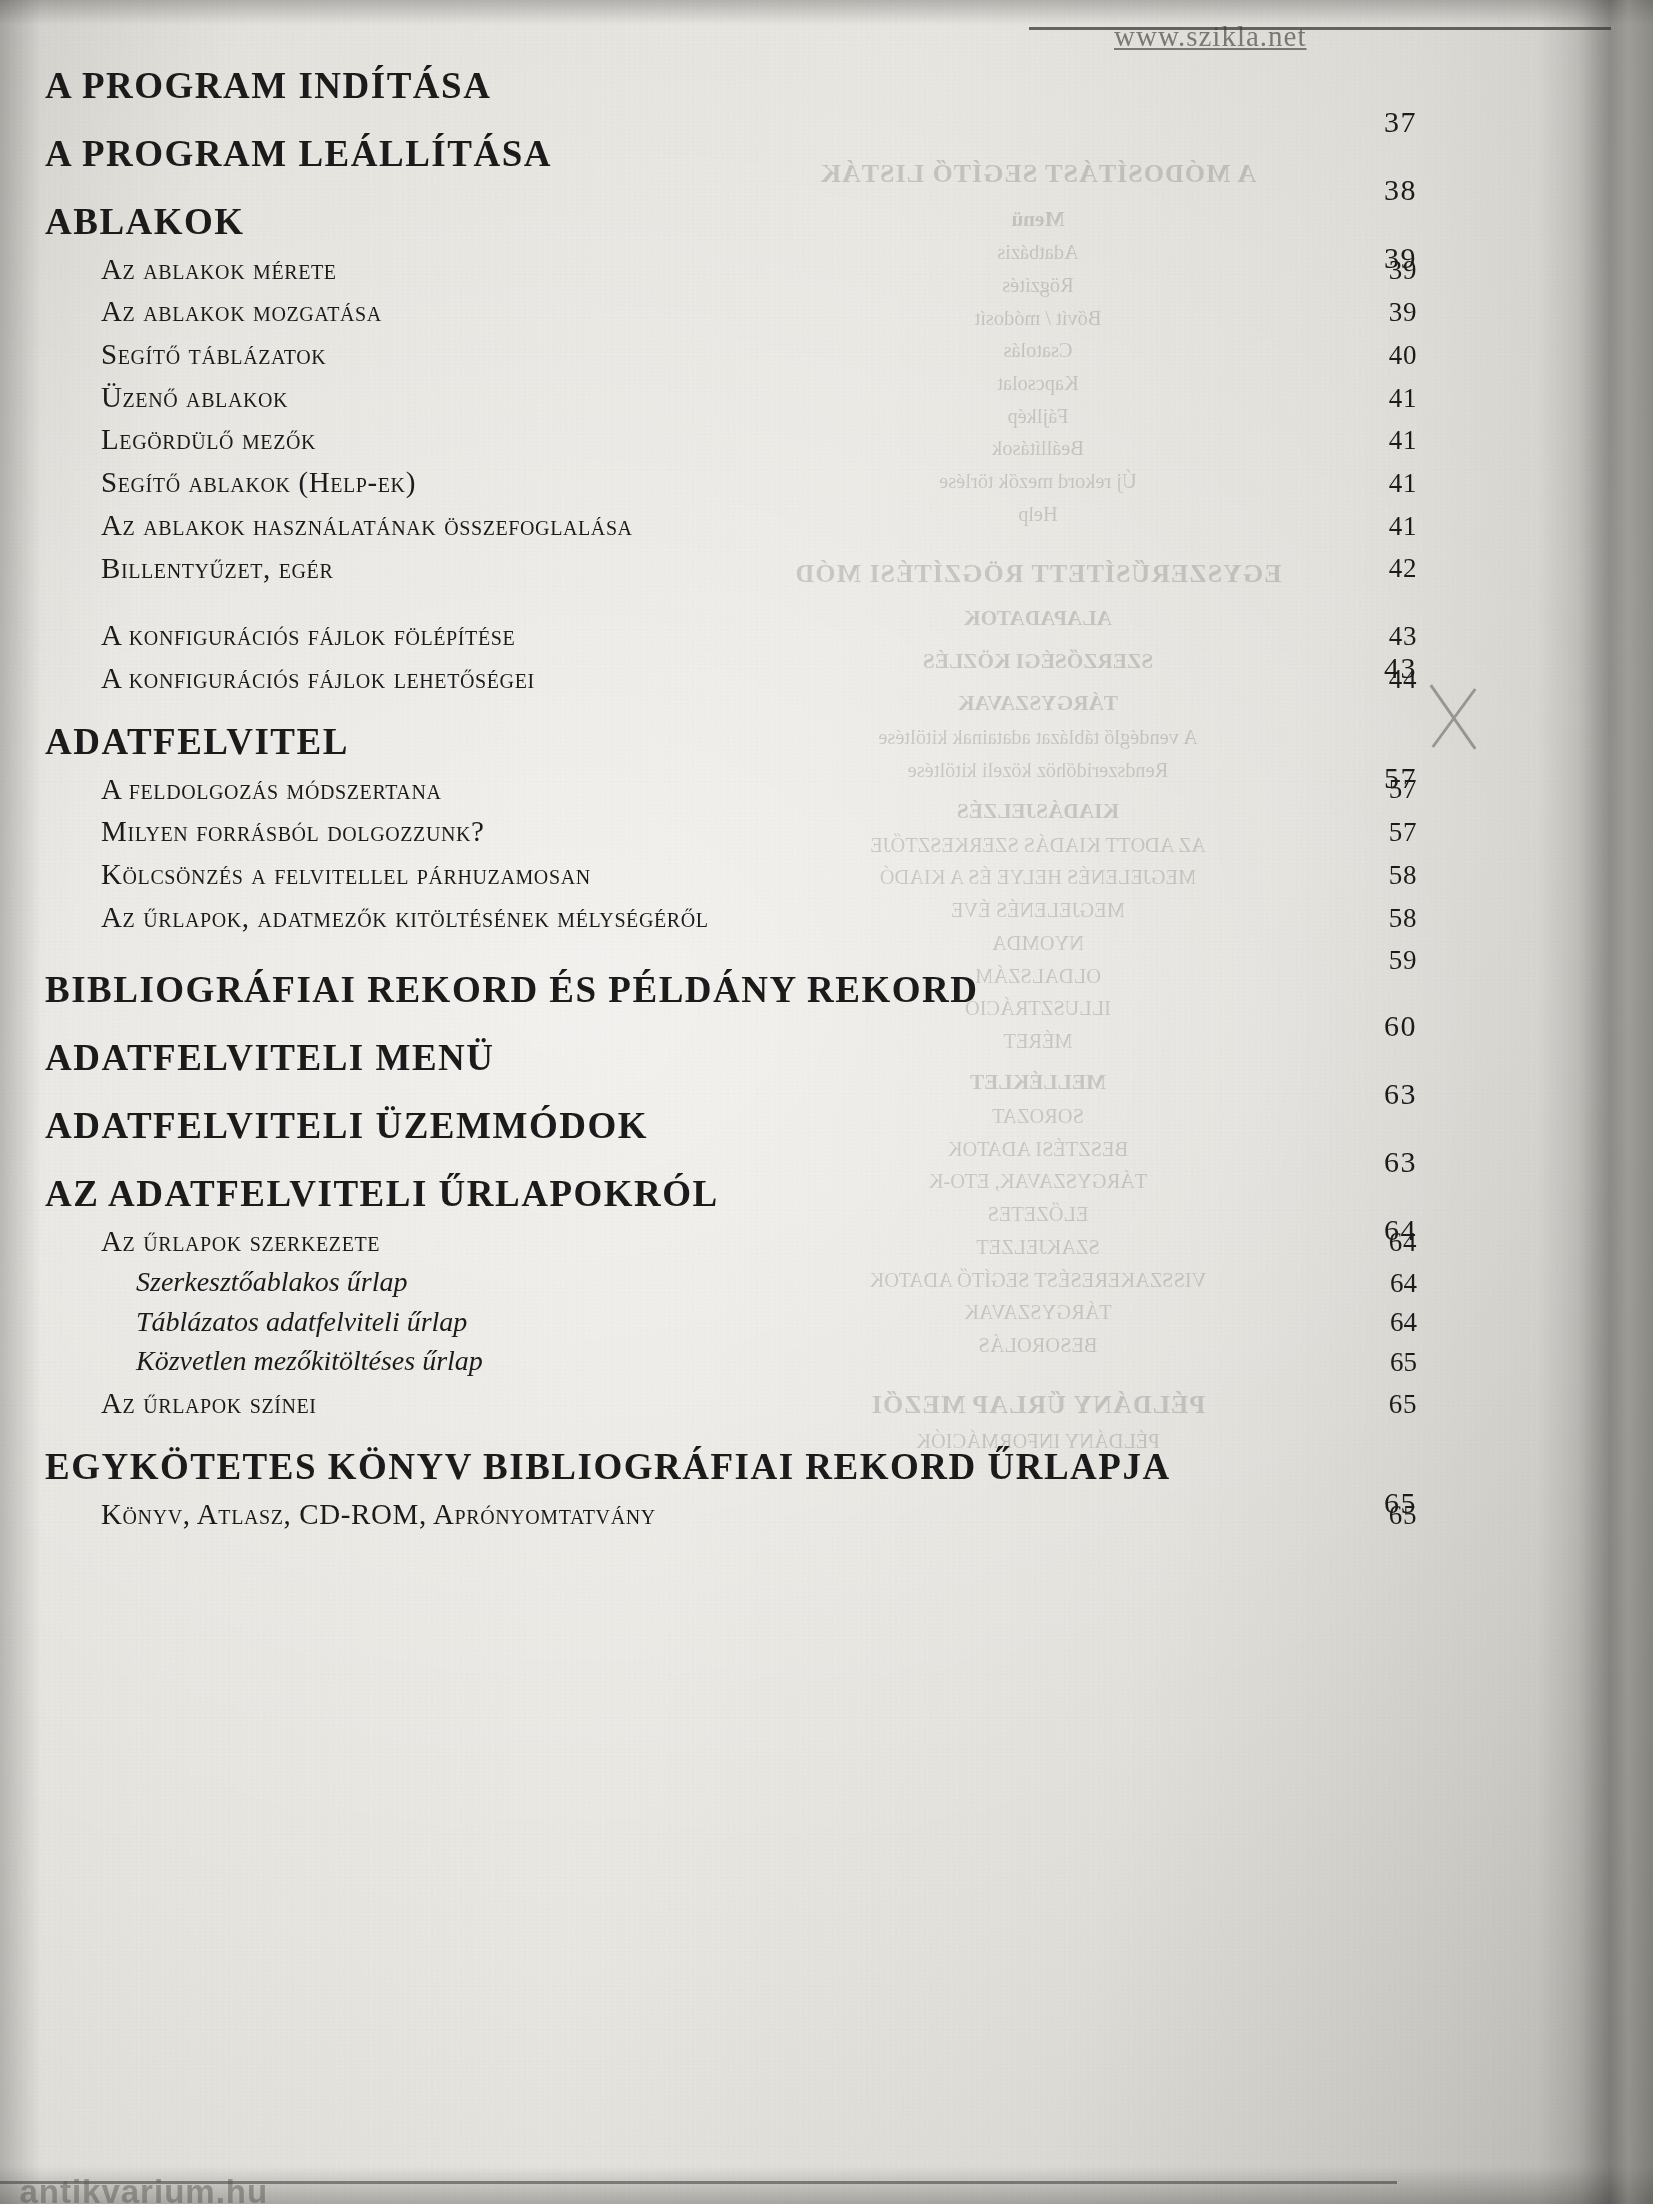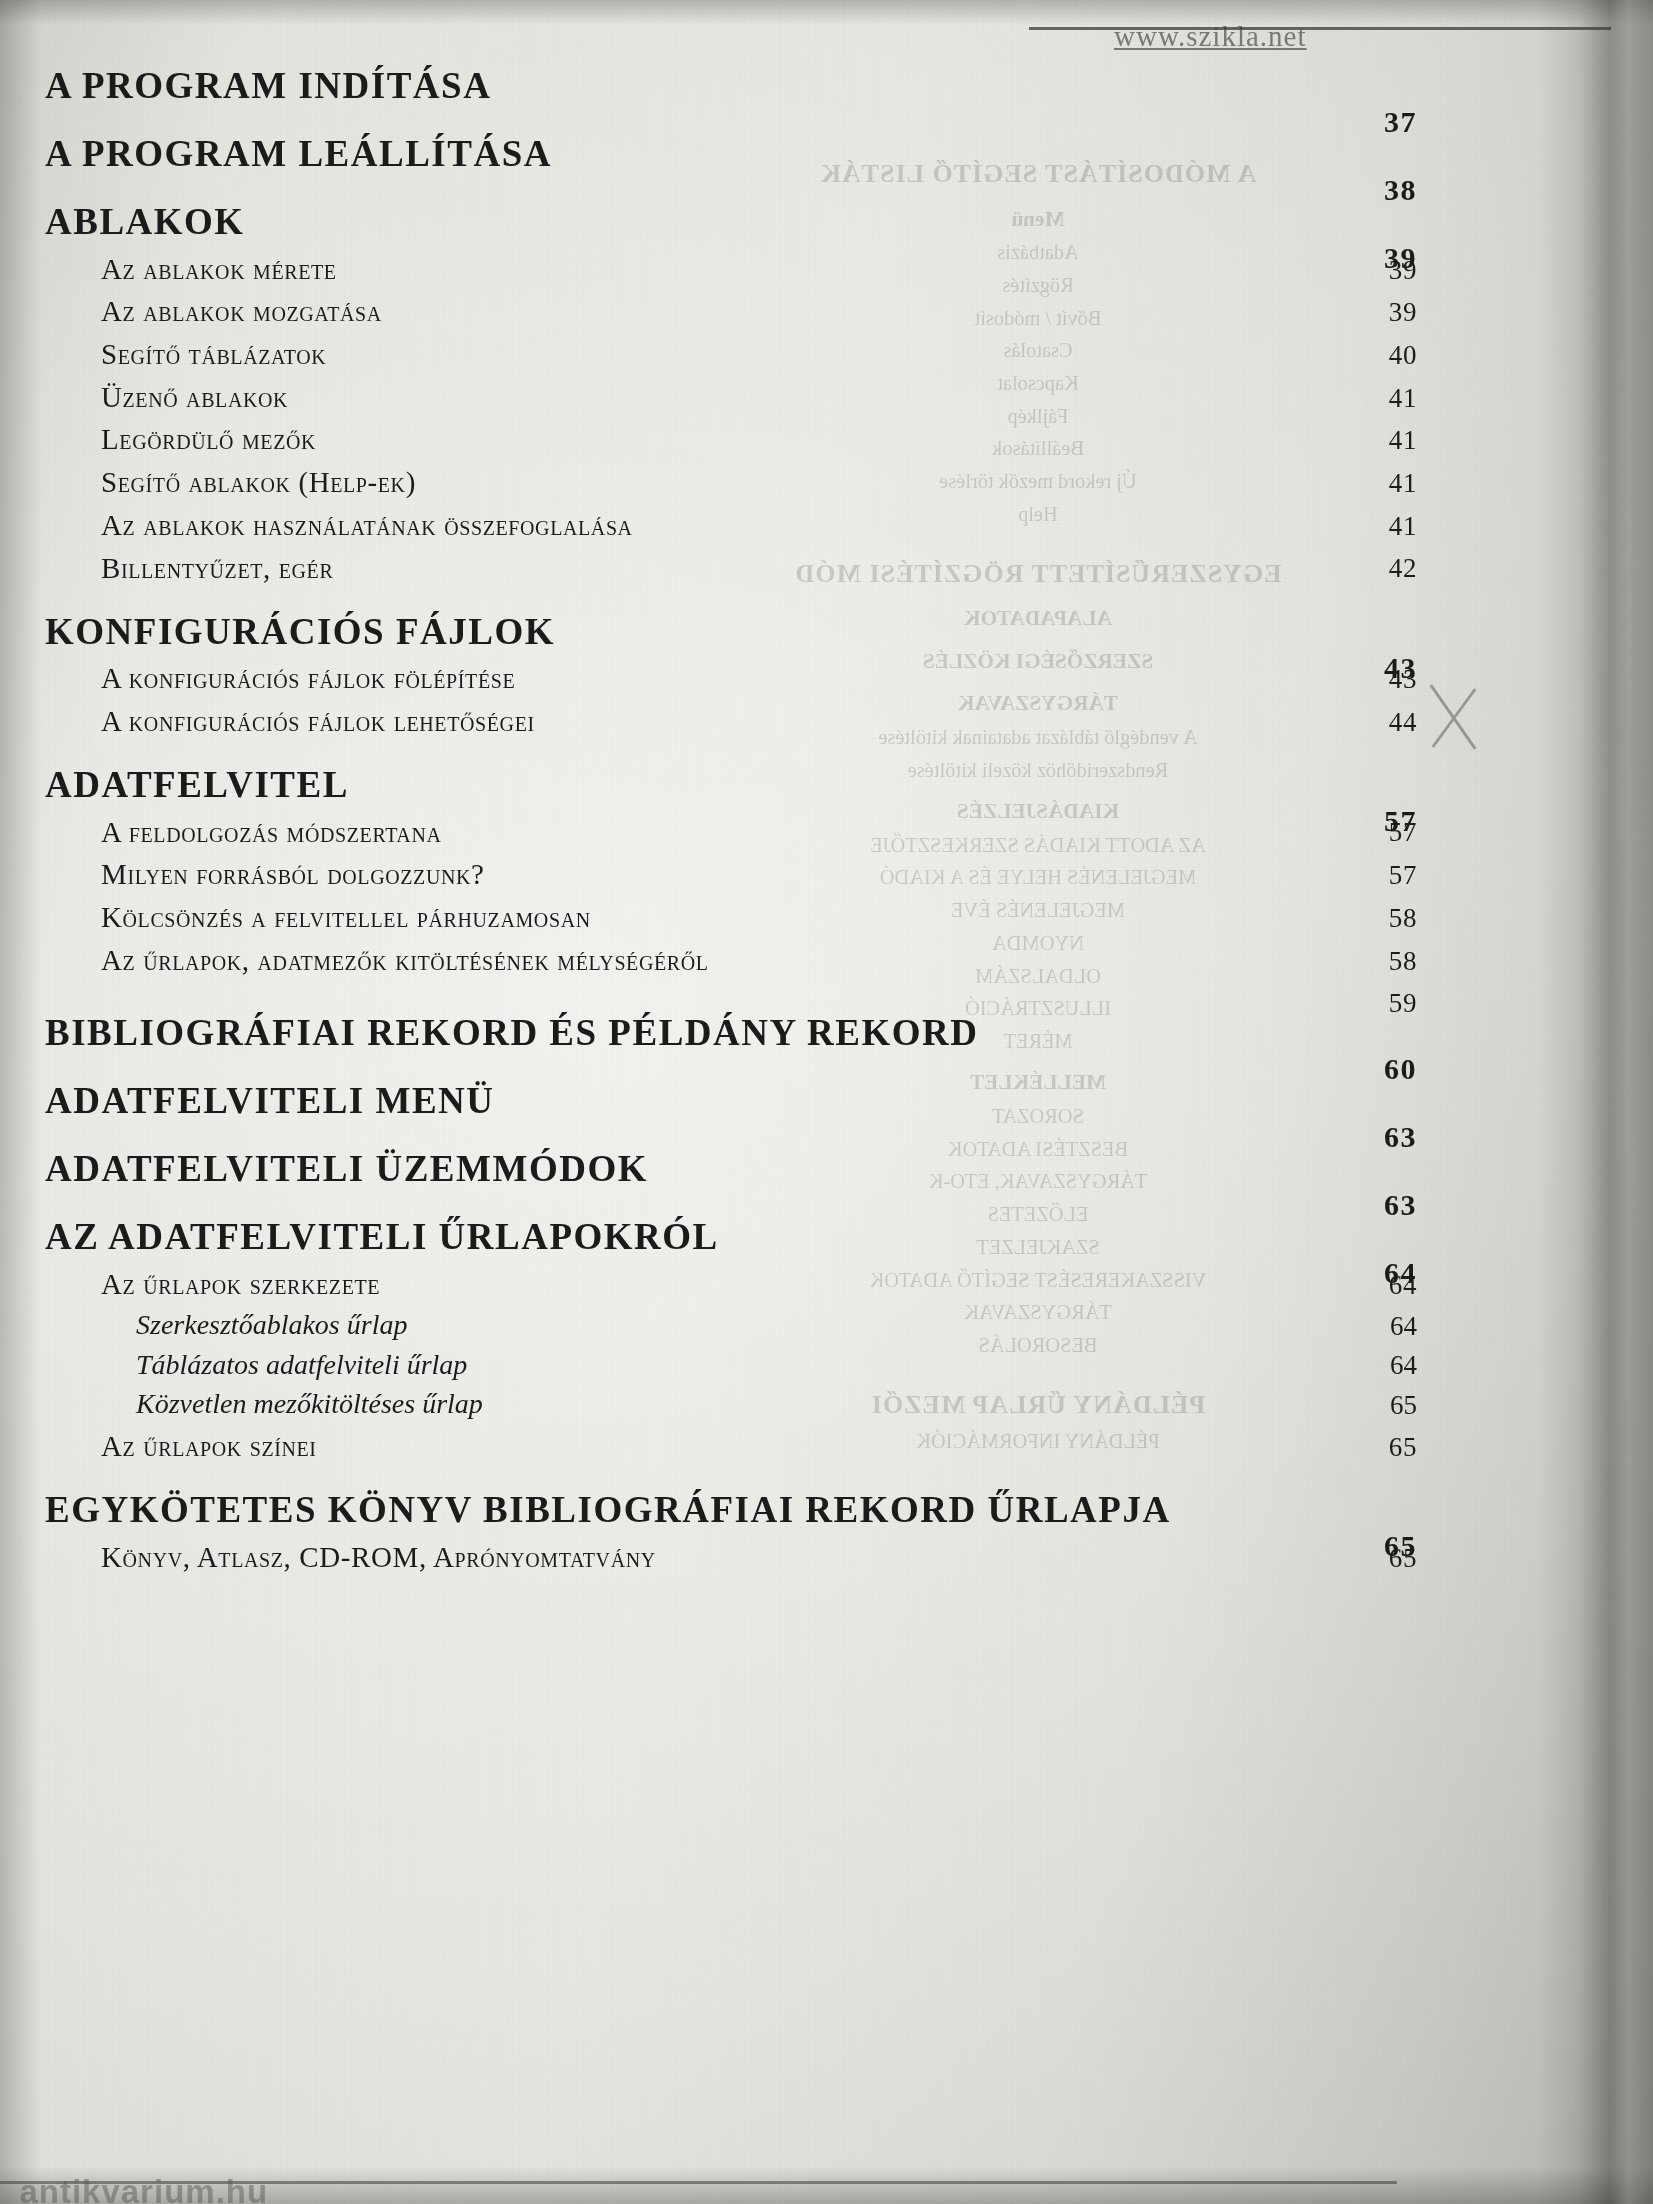--- a/index.html
+++ b/index.html
@@ -165,21 +165,21 @@
   
   .lvl1 {
     font-size: 37px;
     font-weight: bold;
     letter-spacing: 1.5px;
     padding-left: 45px;
     margin-top: 25px;
   }
   .lvl1 .num {
     font-size: 30px;
-    font-weight: bold;
+    font-weight: normal;
     top: 41px;
   }
 
   
   .lvl2 {
     font-size: 29px;
     padding-left: 101px;
     margin-top: 9.7px;
     font-variant: small-caps;
     letter-spacing: 0.6px;
@@ -303,21 +303,20 @@
       </div>
       <div class="row lvl2">
         <span class="label">Az ablakok használatának összefoglalása</span>
         <span class="num">41</span>
       </div>
       <div class="row lvl2">
         <span class="label">Billentyűzet, egér</span>
         <span class="num">42</span>
       </div>
       <div class="row lvl1">
-        <span class="label">KONFIGURÁCIÓS FÁJLOK</span>
         <span class="num">43</span>
       </div>
       <div class="row lvl2">
         <span class="label">A konfigurációs fájlok fölépítése</span>
         <span class="num">43</span>
       </div>
       <div class="row lvl2">
         <span class="label">A konfigurációs fájlok lehetőségei</span>
         <span class="num">44</span>
       </div>

